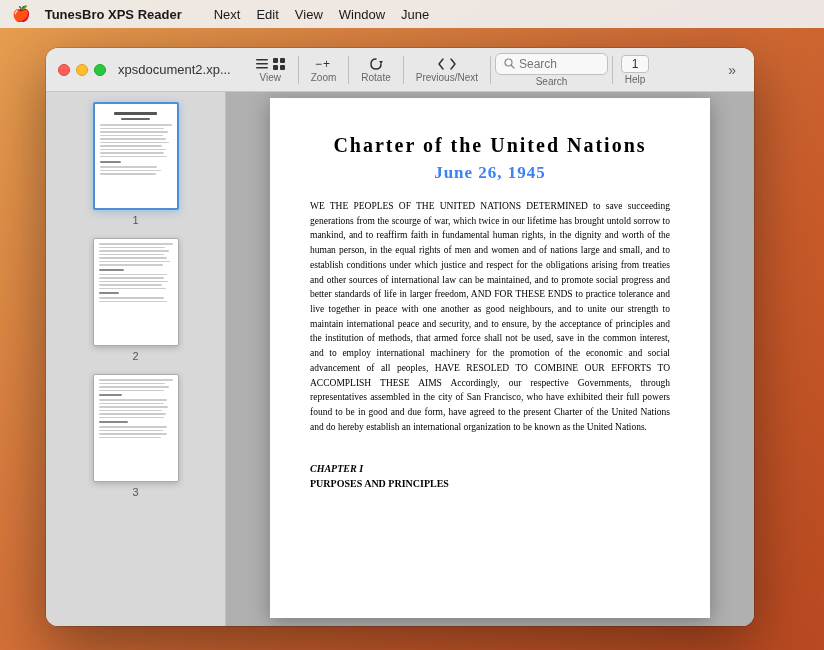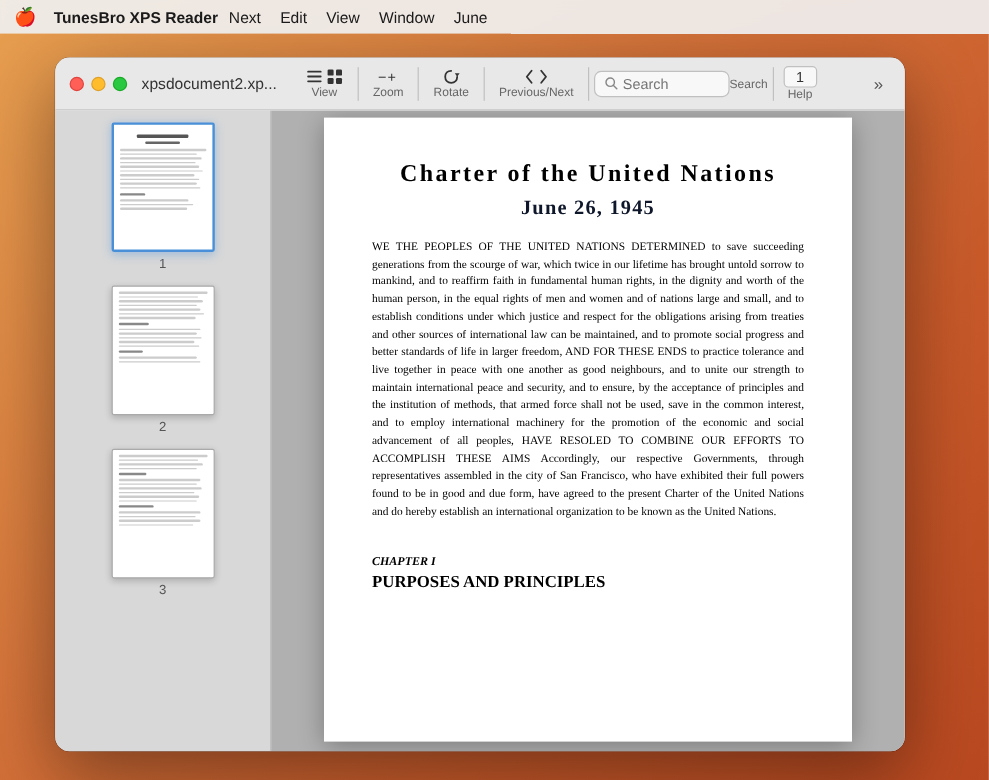--- a/index.html
+++ b/index.html
@@ -29,21 +29,21 @@
       gap: 0;
       z-index: 100;
       backdrop-filter: blur(10px);
     }
     .menu-bar .apple-logo {
       margin-right: 14px;
       font-size: 15px;
     }
     .menu-bar .app-name {
       font-weight: 600;
-      margin-right: 1px;
+      margin-right: 24px;
     }
     .menu-bar .menu-item {
       padding: 2px 8px;
       cursor: default;
       border-radius: 4px;
     }
 
     
     .window {
       position: absolute;
@@ -268,21 +268,21 @@
       color: #000;
     }
 
     .doc-date {
       font-size: 17px;
       font-weight: bold;
       text-align: center;
       font-family: "Times New Roman", Times, serif;
       letter-spacing: 1px;
       margin-bottom: 16px;
-      color: #0f172a;
+      color: #3b82f6;
     }
 
     .doc-body {
       font-size: 9.5px;
       line-height: 1.55;
       font-family: "Times New Roman", Times, serif;
       text-align: justify;
       color: #000;
       margin-bottom: 14px;
     }
@@ -292,21 +292,21 @@
       font-style: italic;
       font-size: 10px;
       font-family: "Times New Roman", Times, serif;
       margin-bottom: 4px;
       color: #000;
       margin-top: 28px;
     }
 
     .doc-section {
       font-weight: bold;
-      font-size: 14px;
+      font-size: 10px;
       font-family: "Times New Roman", Times, serif;
       color: #000;
     }
   </style>
 </head>
 <body>
 
 <div class="menu-bar">
   <span class="apple-logo">🍎</span>
   <span class="app-name">TunesBro XPS Reader</span>
@@ -379,21 +379,21 @@
         <svg width="22" height="14" viewBox="0 0 22 14" fill="none" xmlns="http://www.w3.org/2000/svg">
           <polyline points="7,2 3,7 7,12" stroke="#333" stroke-width="1.5" fill="none" stroke-linecap="round" stroke-linejoin="round"></polyline>
           <polyline points="15,2 19,7 15,12" stroke="#333" stroke-width="1.5" fill="none" stroke-linecap="round" stroke-linejoin="round"></polyline>
         </svg>
       </div>
       <span class="tb-label">Previous/Next</span>
     </div>
 
     <div class="divider-v"></div>
 
-    <div style="display:flex;flex-direction:row;align-items:center;">
+    <div style="display:flex;flex-direction:column;align-items:center;">
       <div class="search-field">
         <svg width="11" height="11" viewBox="0 0 11 11" fill="none" xmlns="http://www.w3.org/2000/svg">
           <circle cx="4.5" cy="4.5" r="3.5" stroke="#888" stroke-width="1.2"></circle>
           <line x1="7" y1="7" x2="10" y2="10" stroke="#888" stroke-width="1.2" stroke-linecap="round"></line>
         </svg>
         <input type="text" placeholder="Search" style="">
       </div>
       <span class="tb-label" style="font-size:10px;color:#666;margin-top:1px;">Search</span>
     </div>
 

